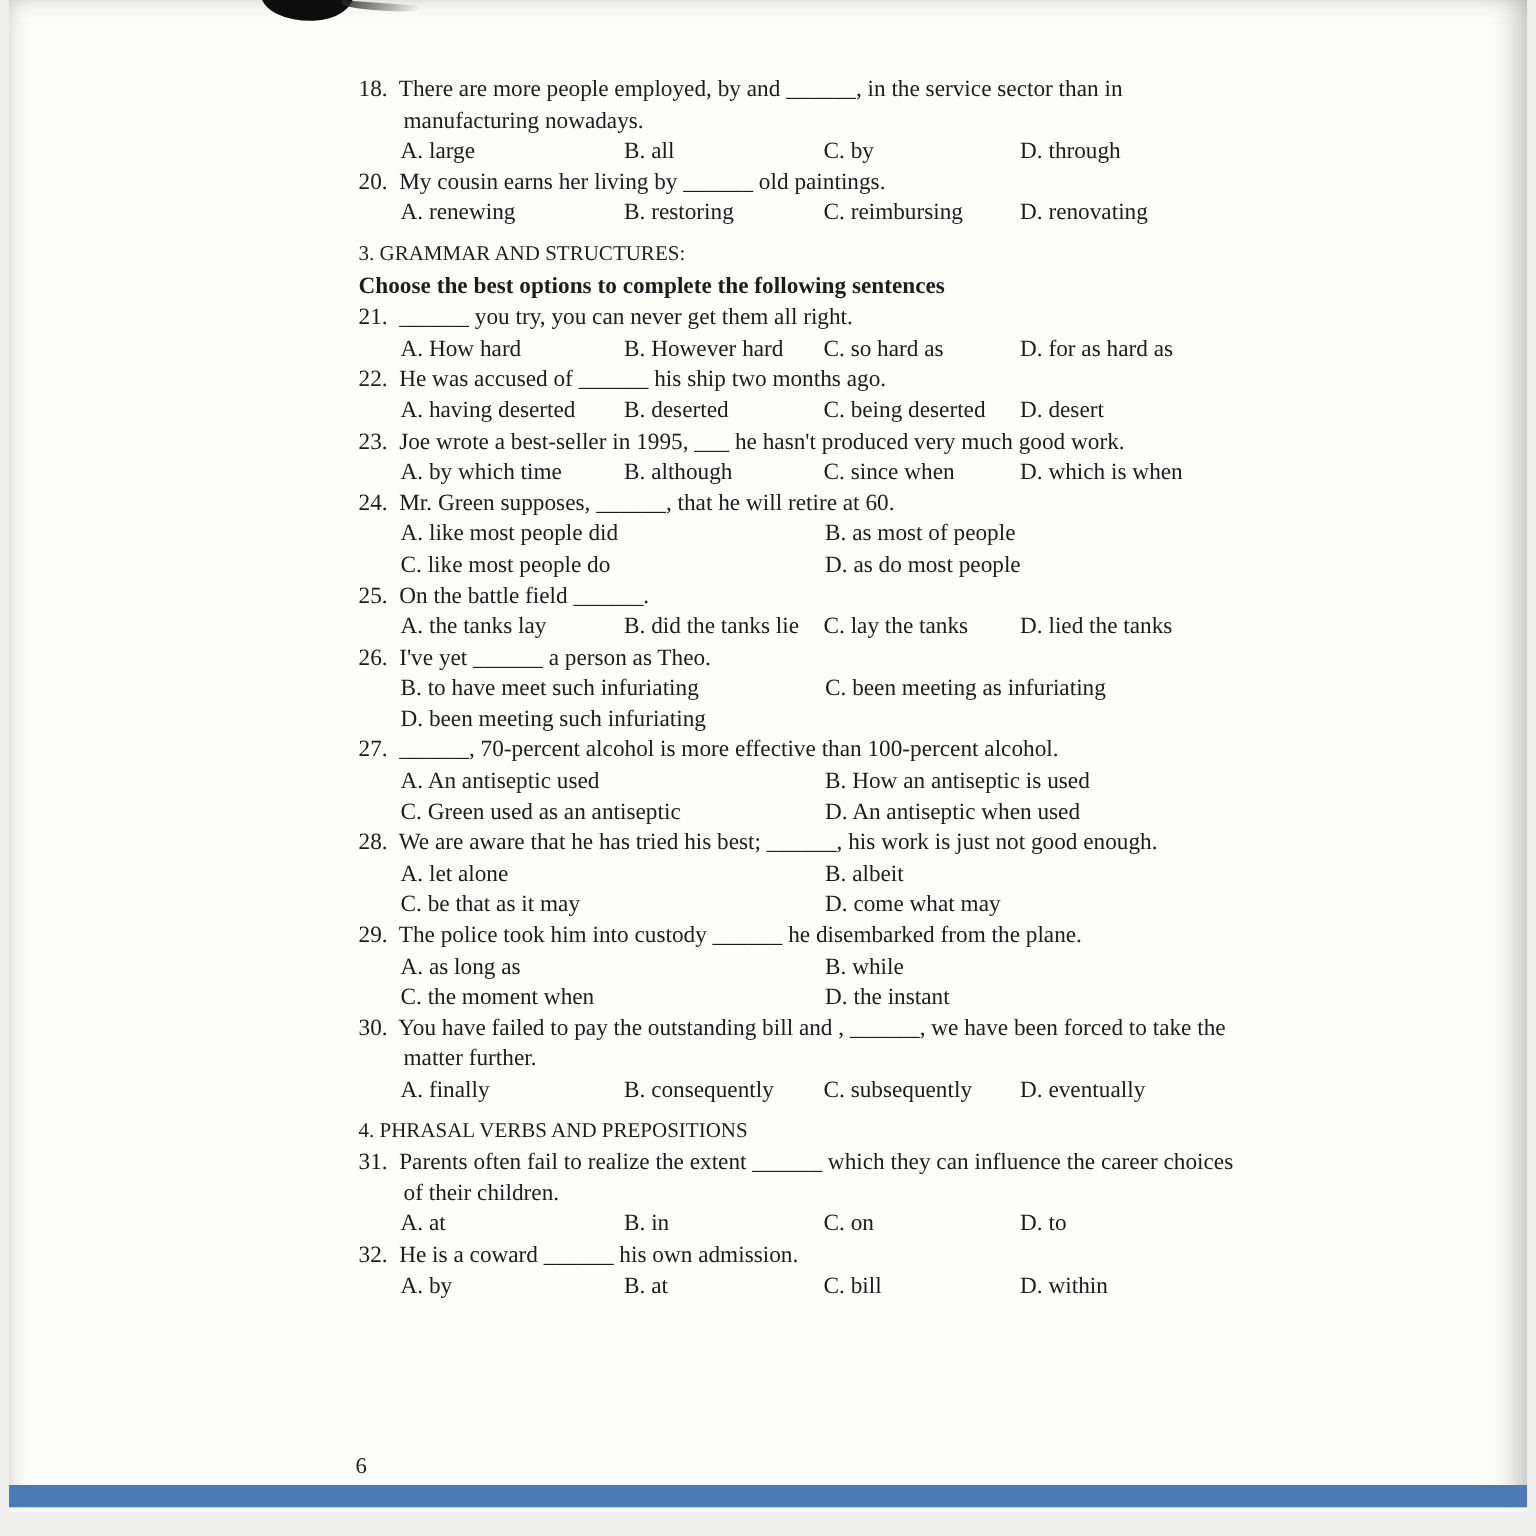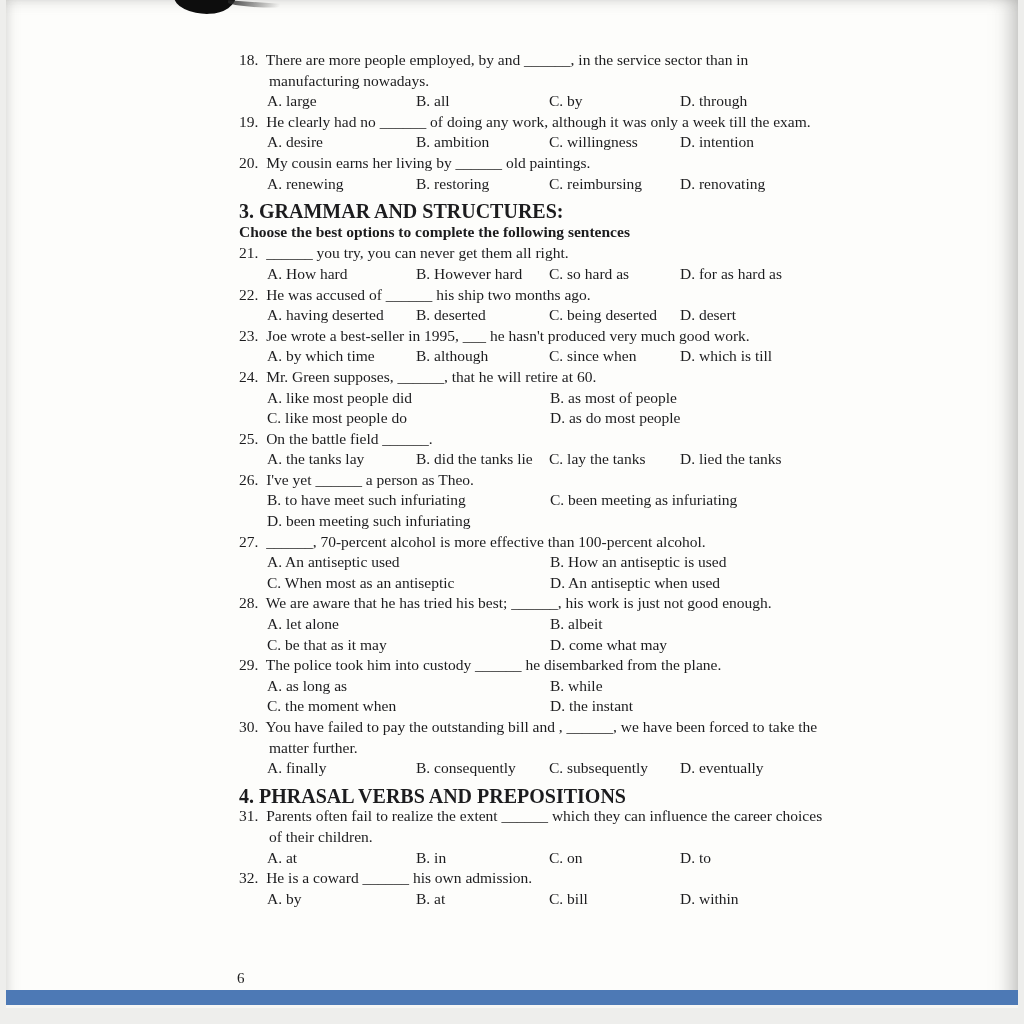--- a/index.html
+++ b/index.html
@@ -49,22 +49,22 @@
     grid-template-columns: 149px 133px 131px auto;
   }
   .options.grid2 {
     display: grid;
     grid-template-columns: 283px auto;
   }
   .option {
     white-space: nowrap;
   }
   .heading {
-    font-weight: bold;
-    font-size: 20px;
+    font-weight: normal;
+    font-size: 14px;
     margin-top: 7px;
   }
   .subheading {
     font-weight: bold;
     font-size: 15.5px;
     margin-bottom: 1px;
   }
   .page-number {
     position: absolute;
     left: 231px;
@@ -120,29 +120,20 @@
       <div class="question">
         <div class="qtext"><span class="qnum">18.  </span>There are more people employed, by and ______, in the service sector than in manufacturing nowadays.</div>
         <div class="options row4">
           <span class="option">A. large</span>
           <span class="option">B. all</span>
           <span class="option">C. by</span>
           <span class="option">D. through</span>
         </div>
       </div>
       <div class="question">
-        <div class="qtext"><span class="qnum">19.  </span>He clearly had no ______ of doing any work, although it was only a week till the exam.</div>
-        <div class="options row4">
-          <span class="option">A. desire</span>
-          <span class="option">B. ambition</span>
-          <span class="option">C. willingness</span>
-          <span class="option">D. intention</span>
-        </div>
-      </div>
-      <div class="question">
         <div class="qtext"><span class="qnum">20.  </span>My cousin earns her living by ______ old paintings.</div>
         <div class="options row4">
           <span class="option">A. renewing</span>
           <span class="option">B. restoring</span>
           <span class="option">C. reimbursing</span>
           <span class="option">D. renovating</span>
         </div>
       </div>
       <div class="heading">3. GRAMMAR AND STRUCTURES:</div>
       <div class="subheading">Choose the best options to complete the following sentences</div>
@@ -163,21 +154,21 @@
           <span class="option">C. being deserted</span>
           <span class="option">D. desert</span>
         </div>
       </div>
       <div class="question">
         <div class="qtext"><span class="qnum">23.  </span>Joe wrote a best-seller in 1995, ___ he hasn't produced very much good work.</div>
         <div class="options row4">
           <span class="option">A. by which time</span>
           <span class="option">B. although</span>
           <span class="option">C. since when</span>
-          <span class="option">D. which is till</span>
+          <span class="option">D. which is when</span>
         </div>
       </div>
       <div class="question">
         <div class="qtext"><span class="qnum">24.  </span>Mr. Green supposes, ______, that he will retire at 60.</div>
         <div class="options grid2">
           <span class="option">A. like most people did</span>
           <span class="option">B. as most of people</span>
           <span class="option">C. like most people do</span>
           <span class="option">D. as do most people</span>
         </div>
@@ -197,21 +188,21 @@
           <span class="option">B. to have meet such infuriating</span>
           <span class="option">C. been meeting as infuriating</span>
           <span class="option">D. been meeting such infuriating</span>
         </div>
       </div>
       <div class="question">
         <div class="qtext"><span class="qnum">27.  </span>______, 70-percent alcohol is more effective than 100-percent alcohol.</div>
         <div class="options grid2">
           <span class="option">A. An antiseptic used</span>
           <span class="option">B. How an antiseptic is used</span>
-          <span class="option">C. When most as an antiseptic</span>
+          <span class="option">C. Green used as an antiseptic</span>
           <span class="option">D. An antiseptic when used</span>
         </div>
       </div>
       <div class="question">
         <div class="qtext"><span class="qnum">28.  </span>We are aware that he has tried his best; ______, his work is just not good enough.</div>
         <div class="options grid2">
           <span class="option">A. let alone</span>
           <span class="option">B. albeit</span>
           <span class="option">C. be that as it may</span>
           <span class="option">D. come what may</span>

